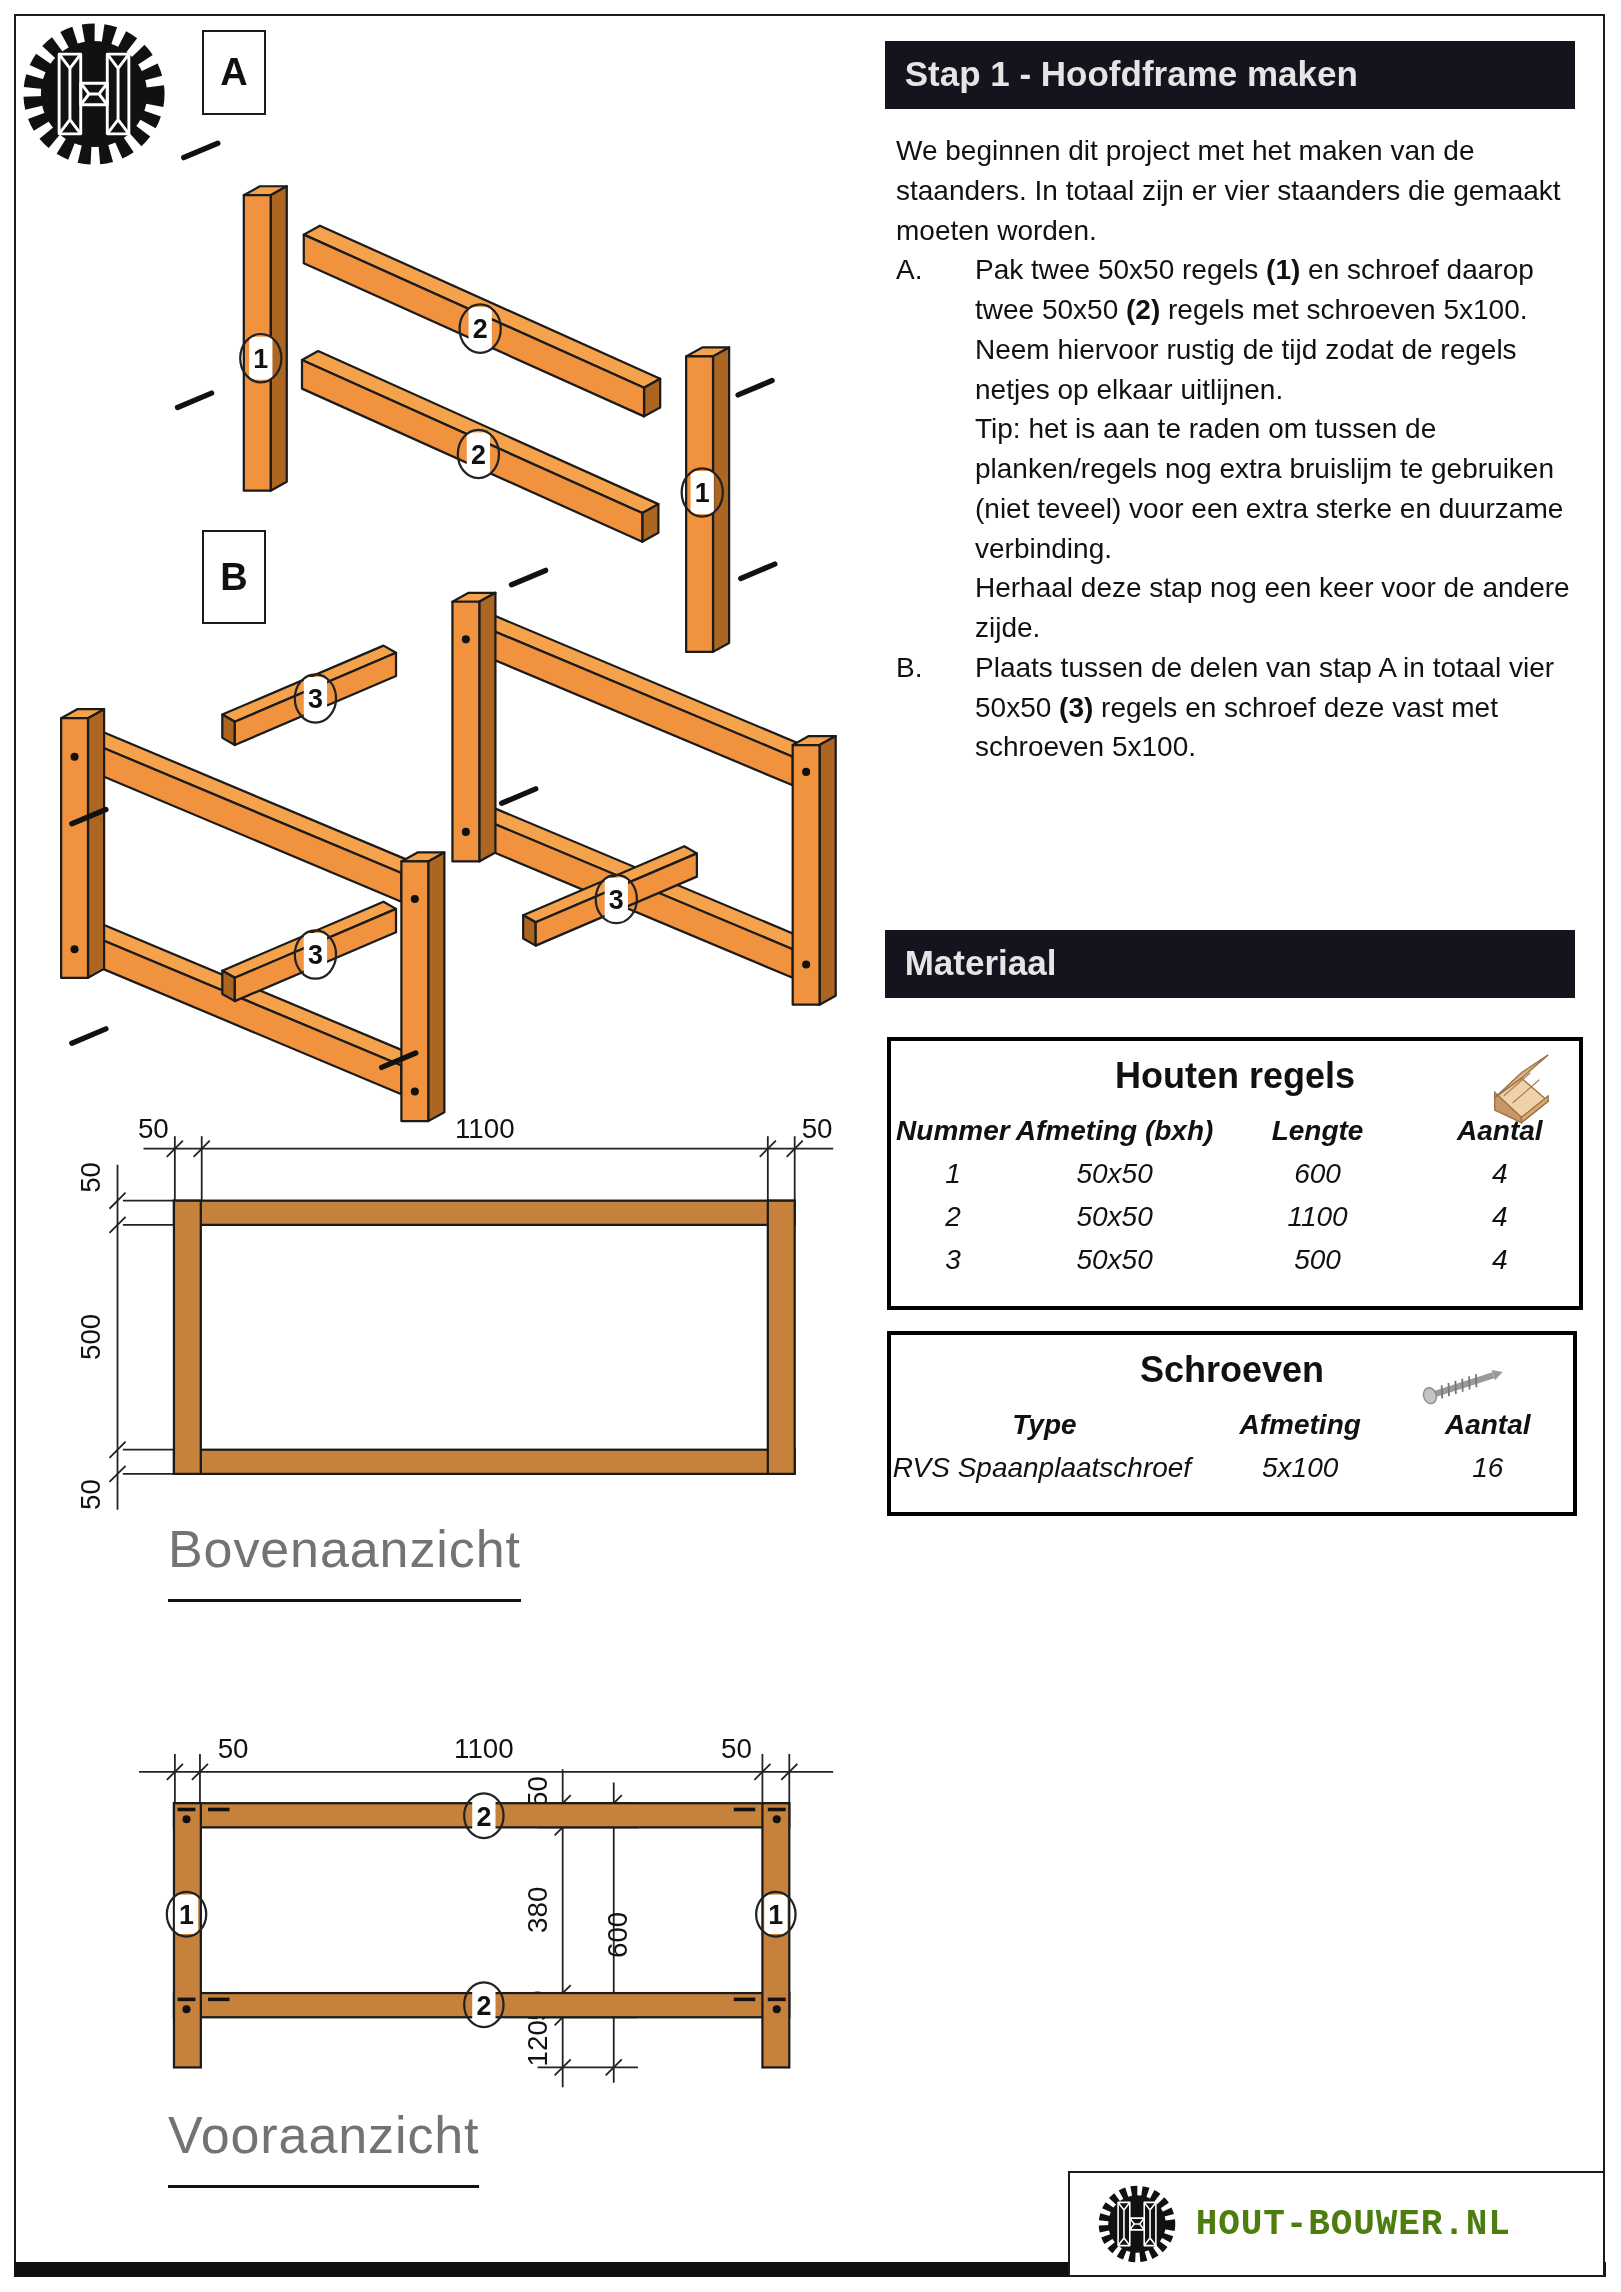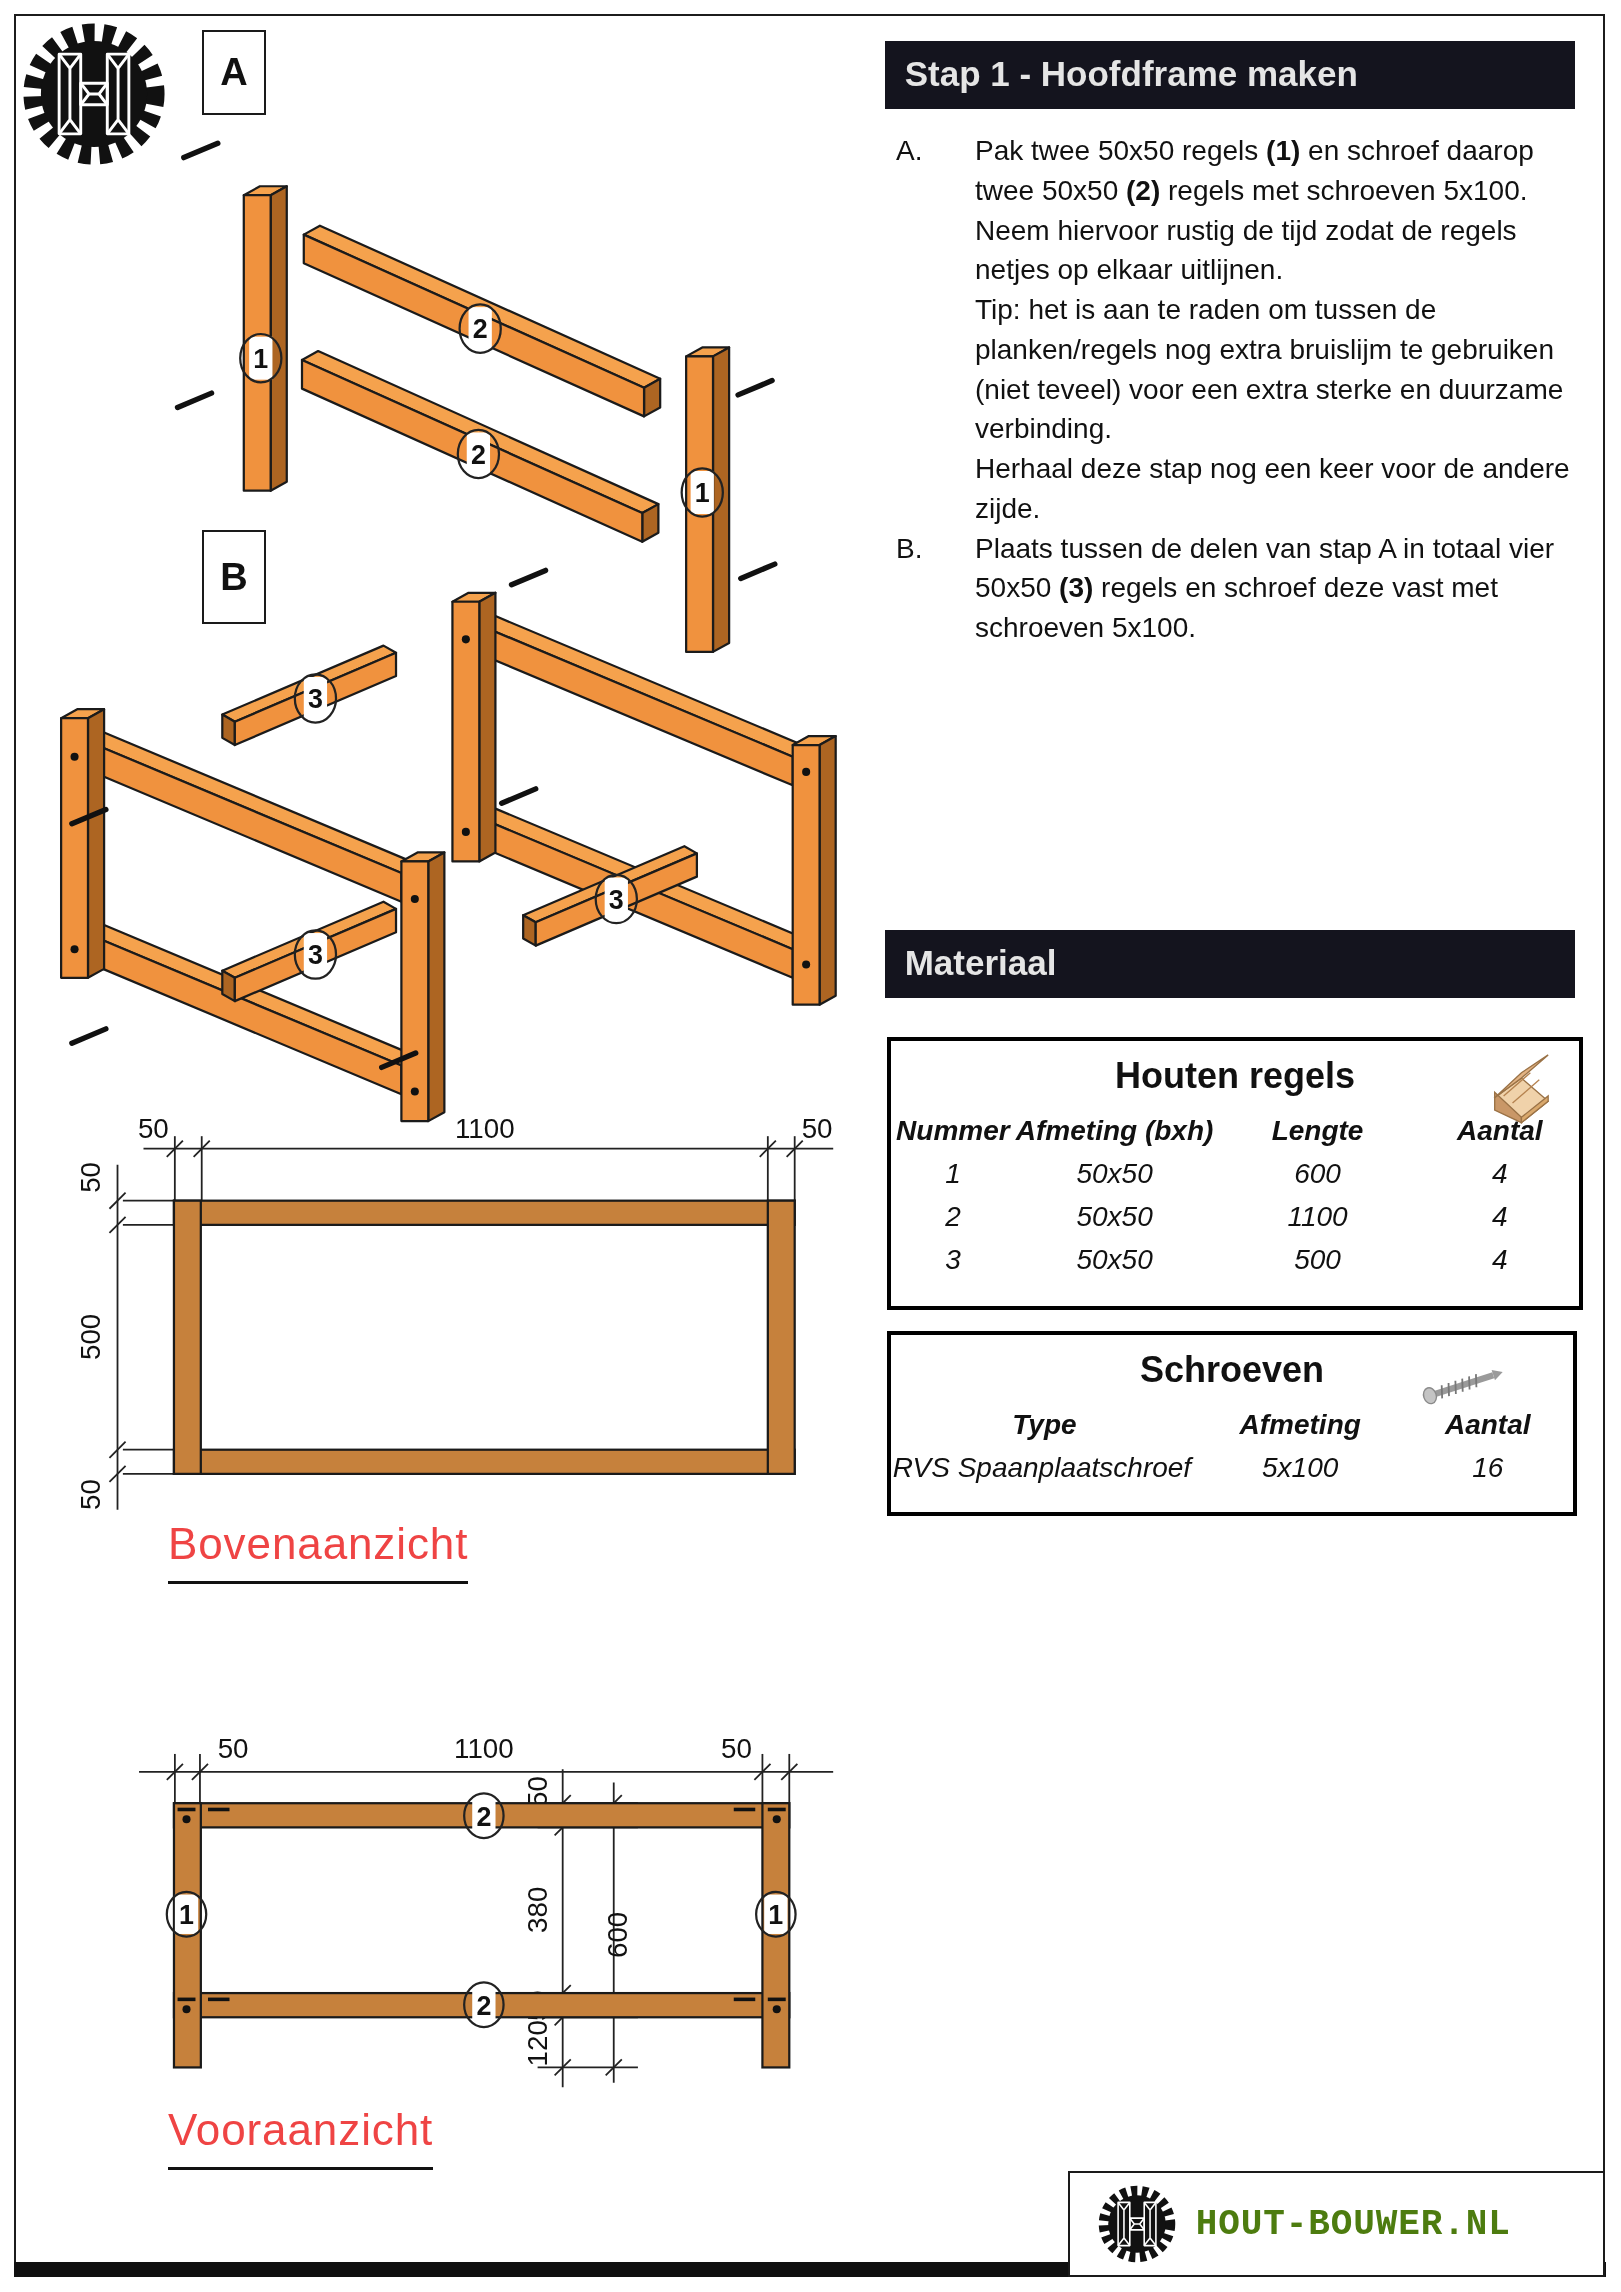--- a/index.html
+++ b/index.html
@@ -15,22 +15,22 @@
   .instr{position:absolute;left:896px;top:131px;width:697px;font-size:28px;line-height:1.42;}
   .instr p{margin:0;}
   .instr .item{display:flex;}
   .instr .marker{width:79px;flex:0 0 79px;}
   .instr b{font-weight:bold;}
   .table-box{position:absolute;background:#fff;border:4.5px solid #000;}
   .table-box .ttl{text-align:center;font-size:36px;font-weight:bold;margin-top:14.3px;}
   .grid{width:100%;border-collapse:collapse;table-layout:fixed;font-size:28px;margin-top:12.5px;}
   .grid th{font-weight:bold;}
   .grid th,.grid td{text-align:center;padding:5.4px 0;font-style:italic;}
-  .viewtitle{position:absolute;font-size:44px;color:#ef4444;border-bottom:3.6px solid #111;
-             padding-bottom:12px;letter-spacing:0.9px;}
+  .viewtitle{position:absolute;font-size:52px;color:#737373;border-bottom:3.6px solid #111;
+             padding-bottom:20px;letter-spacing:0.9px;}
   .footerbox{position:absolute;left:1068px;top:2171px;width:537px;height:106px;border:2.7px solid #1a1a1a;
              box-sizing:border-box;display:flex;align-items:center;background:#fff;}
   .footerbox .brand{font-size:36px;font-weight:bold;color:#4d7c0f;letter-spacing:0.9px;margin-left:14.3px;font-family:Liberation Mono, monospace;}
   svg text{font-family:"Liberation Sans",sans-serif;}
   .dimtxt{font-size:31px;fill:#111;}
   .badge-num{font-size:30px;font-weight:bold;fill:#111;}
 </style>
 </head>
 <body>
 
@@ -333,20 +333,21 @@
         <ellipse cx="826" cy="237" rx="22" ry="25" fill="none" stroke="#222" stroke-width="2.5"></ellipse>
         <text class="badge-num" x="826" y="248" text-anchor="middle">1</text>
       </g>
     </g>
   </svg>
   <div class="viewtitle" style="left:168px;top:2105px"><span>Vooraanzicht</span></div>
 
   <div class="bar" style="top:41px"><span>Stap 1 - Hoofdframe maken</span></div>
 
   <div class="instr">
+    <p>We beginnen dit project met het maken van de staanders. In totaal zijn er vier staanders die gemaakt moeten worden.</p>
     <div class="item">
       <div class="marker">A.</div>
       <div>
         <p><span>Pak twee 50x50 regels </span><b>(1)</b><span> en schroef daarop twee 50x50 </span><b>(2)</b><span> regels met schroeven 5x100. Neem hiervoor rustig de tijd zodat de regels netjes op elkaar uitlijnen.</span></p>
         <p>Tip: het is aan te raden om tussen de planken/regels nog extra bruislijm te gebruiken (niet teveel) voor een extra sterke en duurzame verbinding.</p>
         <p>Herhaal deze stap nog een keer voor de andere zijde.</p>
       </div>
     </div>
     <div class="item">
       <div class="marker">B.</div>

